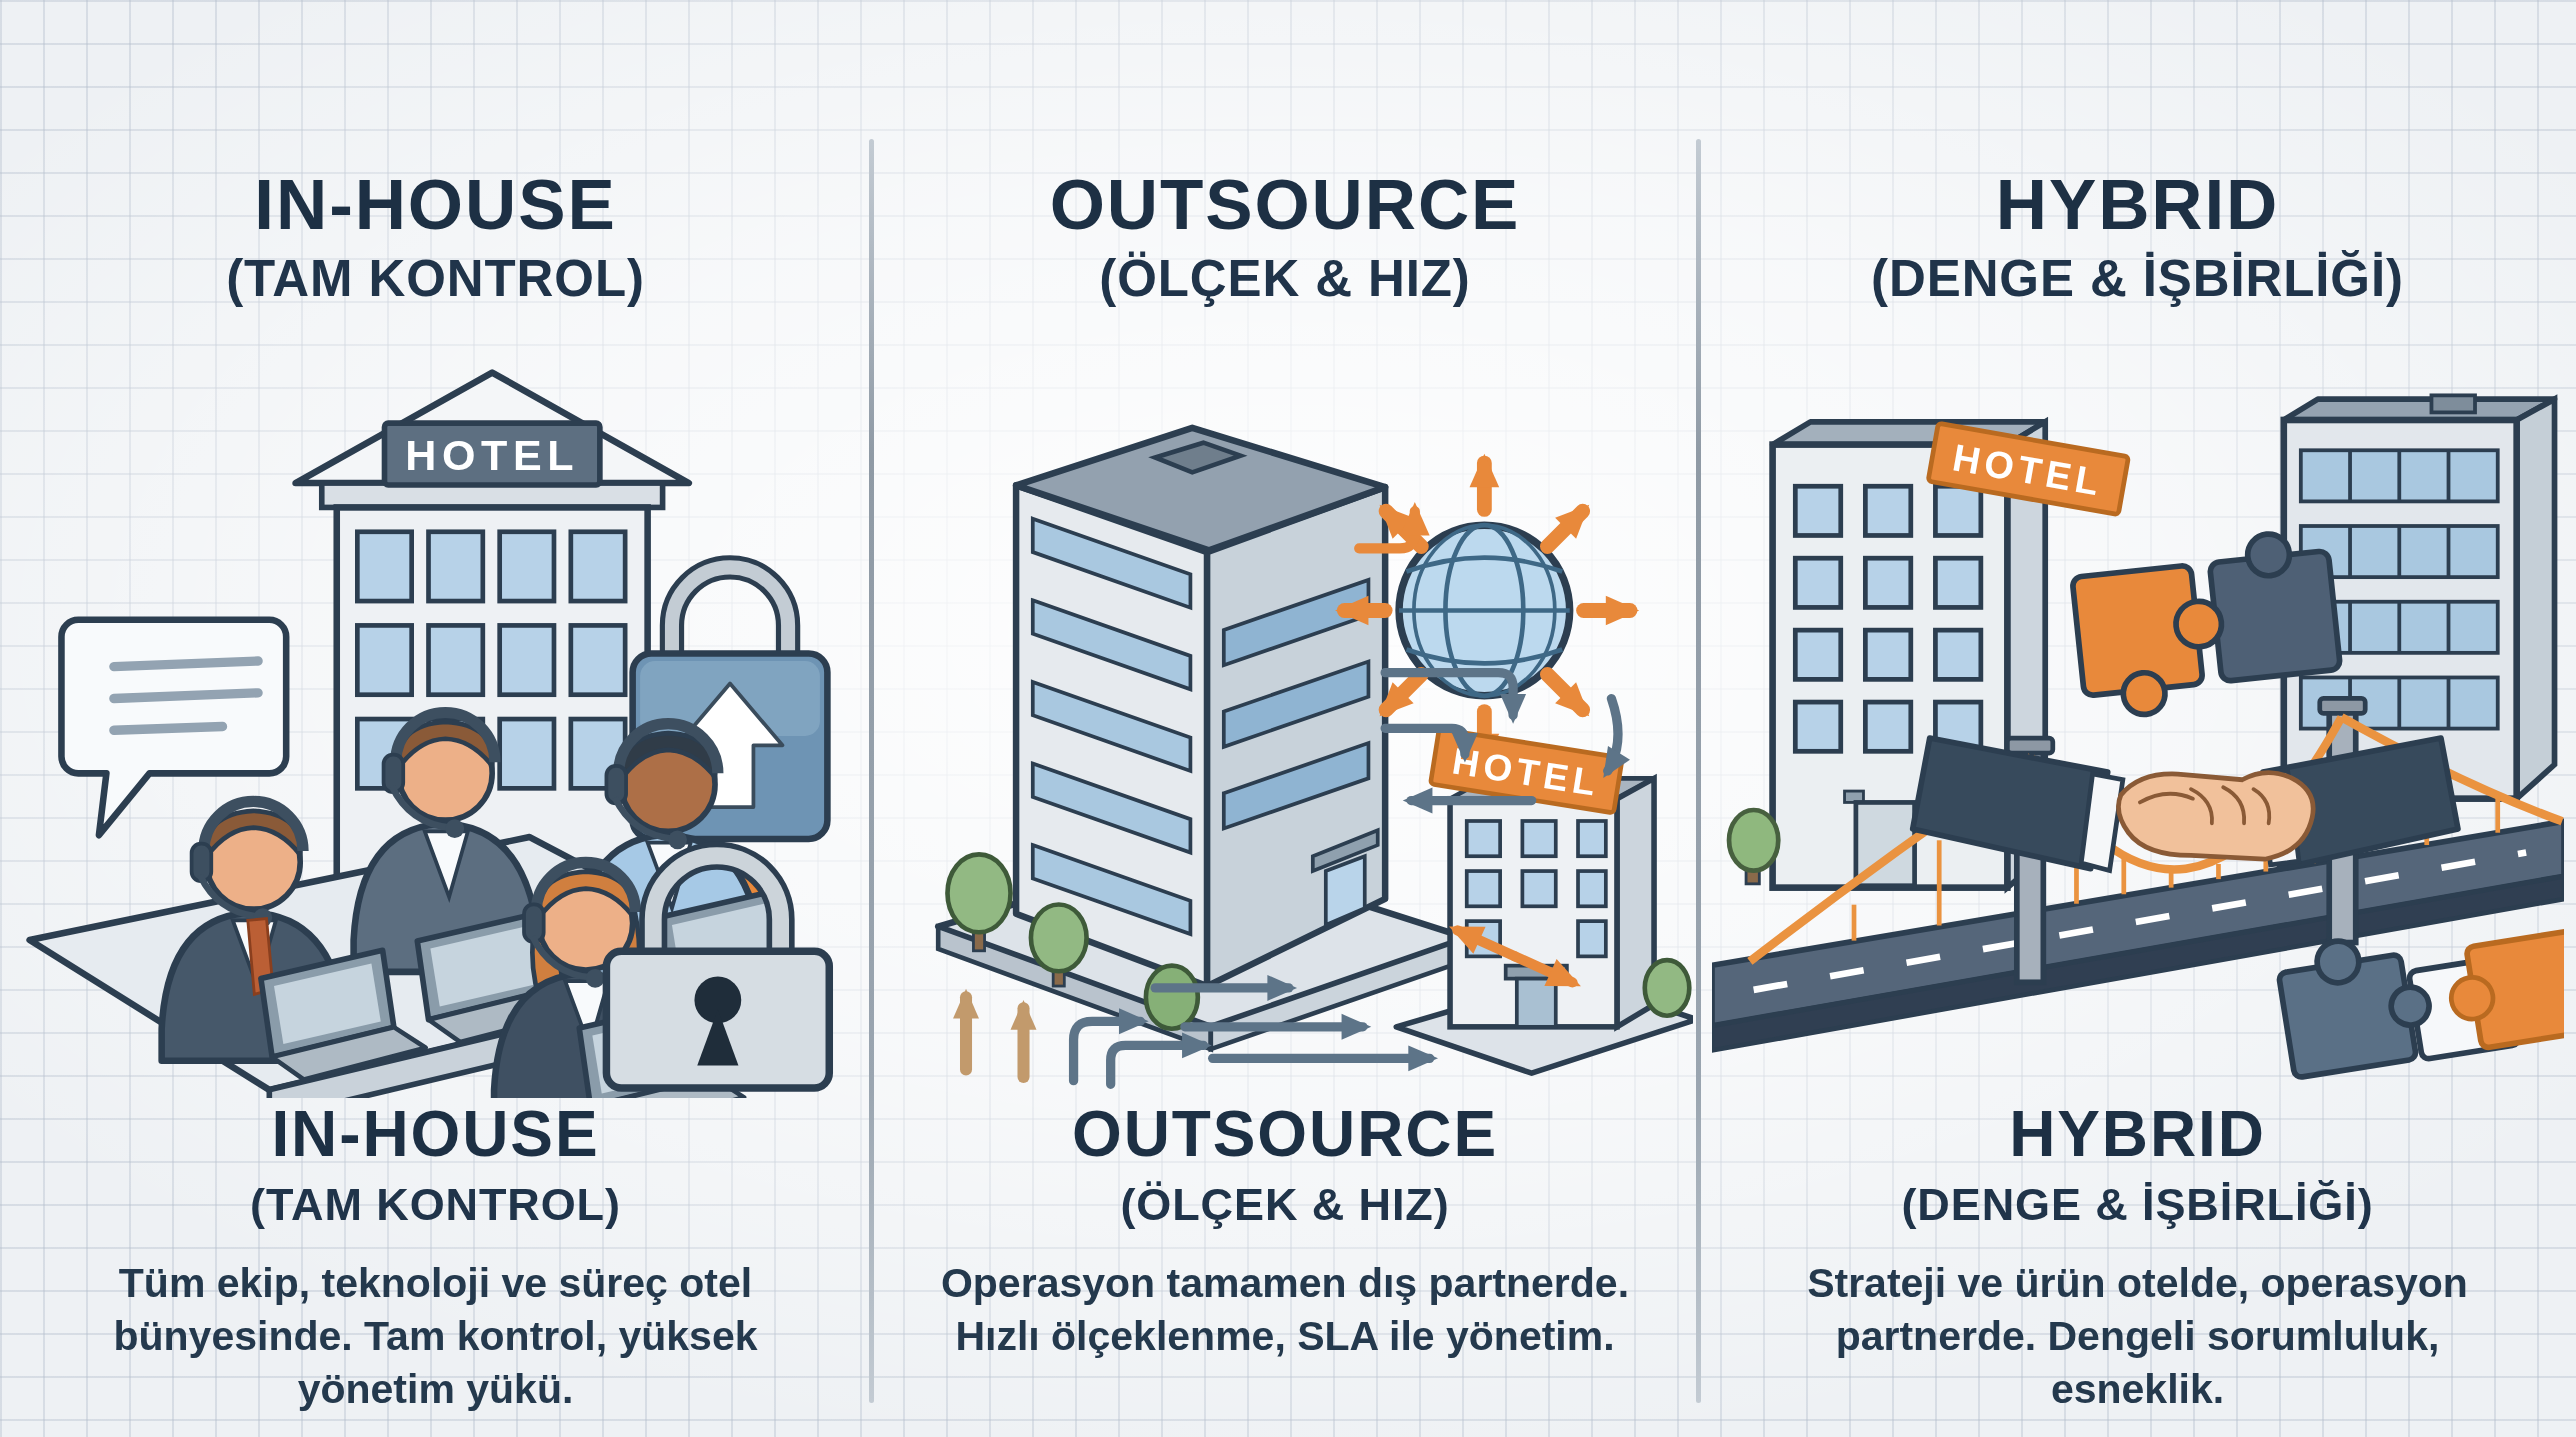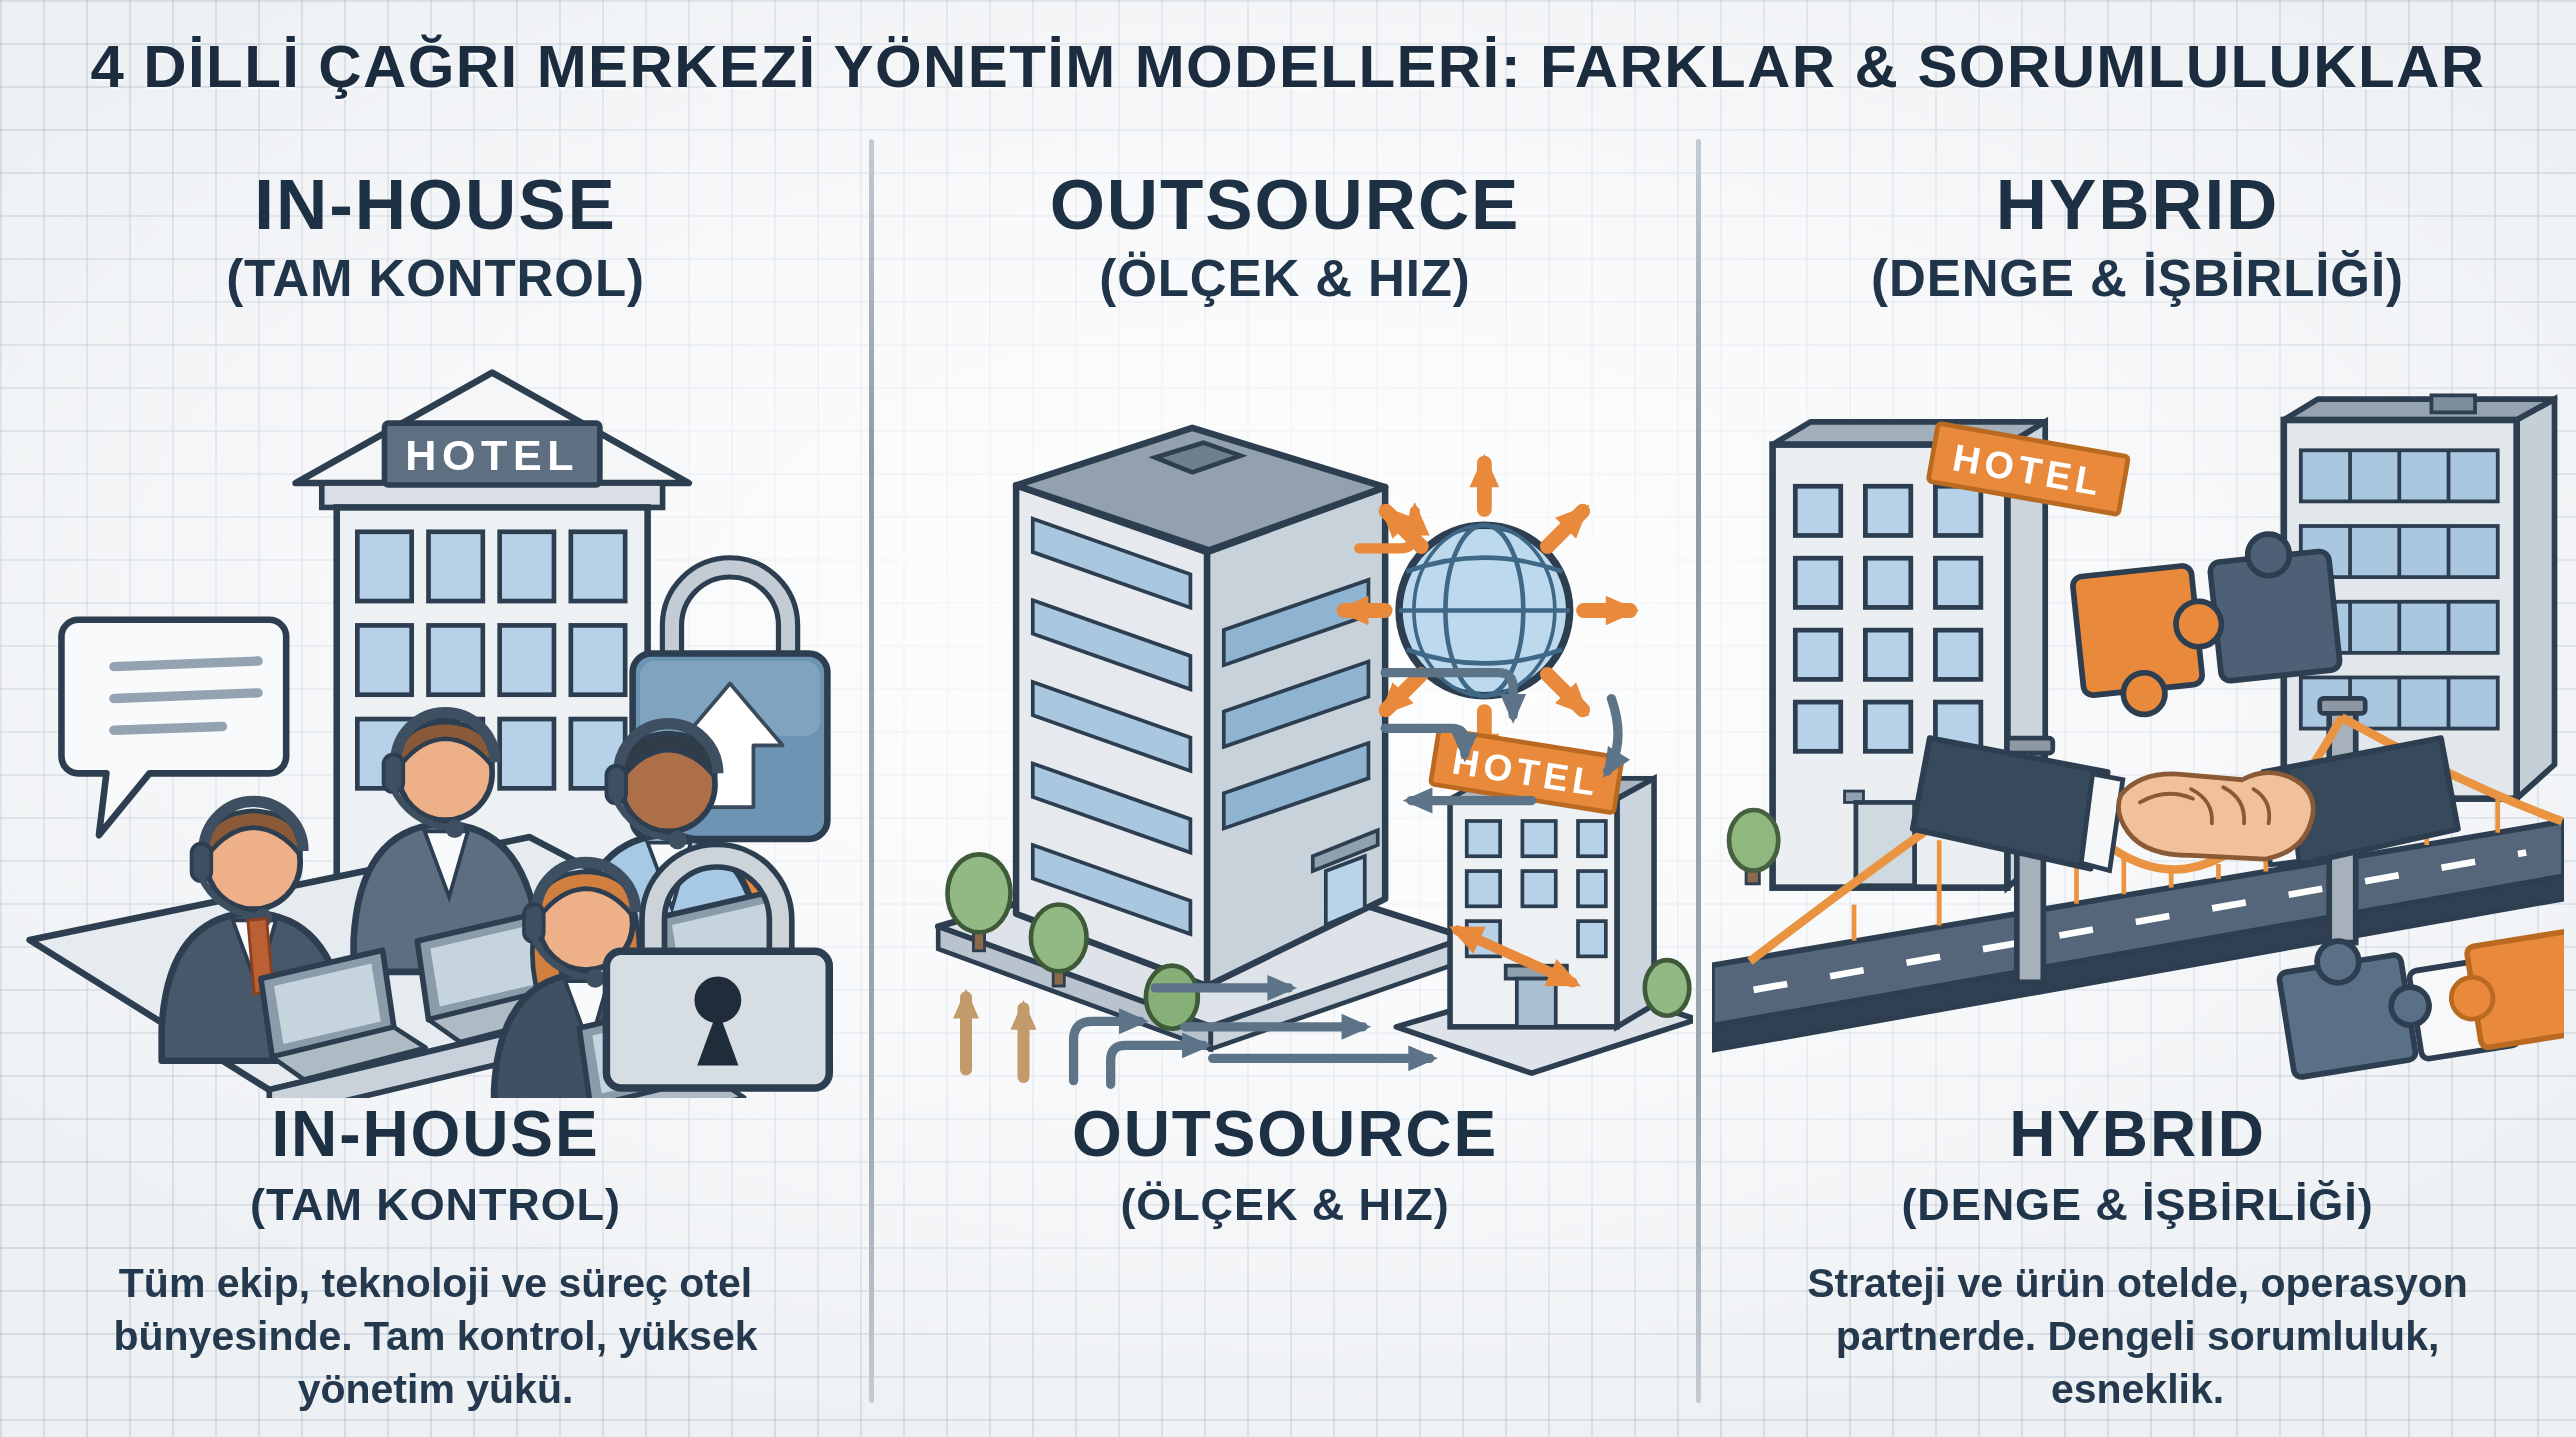--- a/index.html
+++ b/index.html
@@ -36,21 +36,20 @@
   .divider.d1{left:869px;}
   .divider.d2{left:1696px;}
   text{font-family:"Liberation Sans", sans-serif;}
 </style>
 </head>
 <body>
 
 <div class="canvas">
   <div class="vignette"></div>
 
-  <div class="main-title">4 DİLLİ ÇAĞRI MERKEZİ YÖNETİM MODELLERİ: FARKLAR &amp; SORUMLULUKLAR</div>
 
   <div class="divider d1"></div>
   <div class="divider d2"></div>
 
   <div class="columns">
 
     <div class="column">
       <div class="col-header">
         <div class="h-title">IN-HOUSE</div>
         <div class="h-sub">(TAM KONTROL)</div>
@@ -282,20 +281,21 @@
             <path d="M362,778 h234" stroke="#5d7488" stroke-width="10" marker-end="url(#ms2)"></path>
             <path d="M688,668 L750,696" stroke="#e8893b" stroke-width="11" marker-end="url(#mo2)"></path>
             <path d="M688,668 L626,640" stroke="#e8893b" stroke-width="11" marker-end="url(#mo2)"></path>
           </g>
         </svg>
       </div>
 
       <div class="col-footer">
         <div class="f-title">OUTSOURCE</div>
         <div class="f-sub">(ÖLÇEK &amp; HIZ)</div>
+        <div class="f-desc" style="max-width:693px;">Operasyon tamamen dış partnerde. Hızlı ölçeklenme, SLA ile yönetim.</div>
       </div>
     </div>
 
     <div class="column">
       <div class="col-header">
         <div class="h-title">HYBRID</div>
         <div class="h-sub">(DENGE &amp; İŞBİRLİĞİ)</div>
       </div>
 
       <div class="illus">

